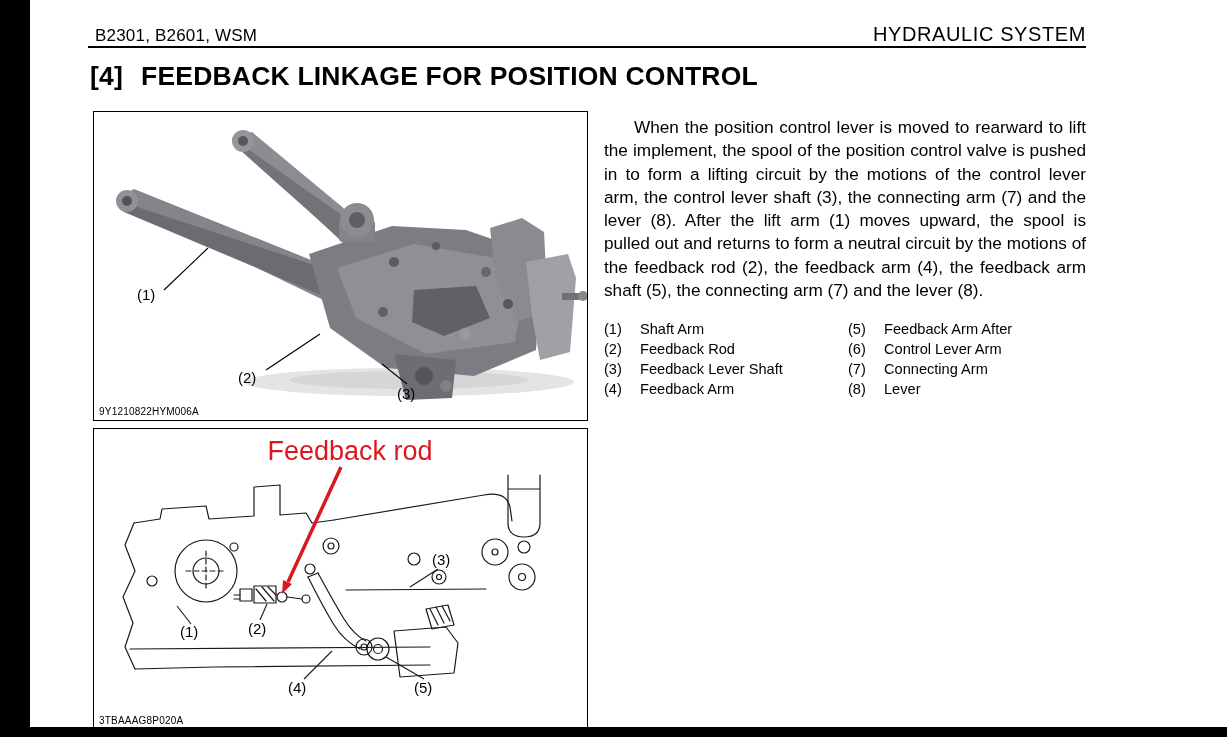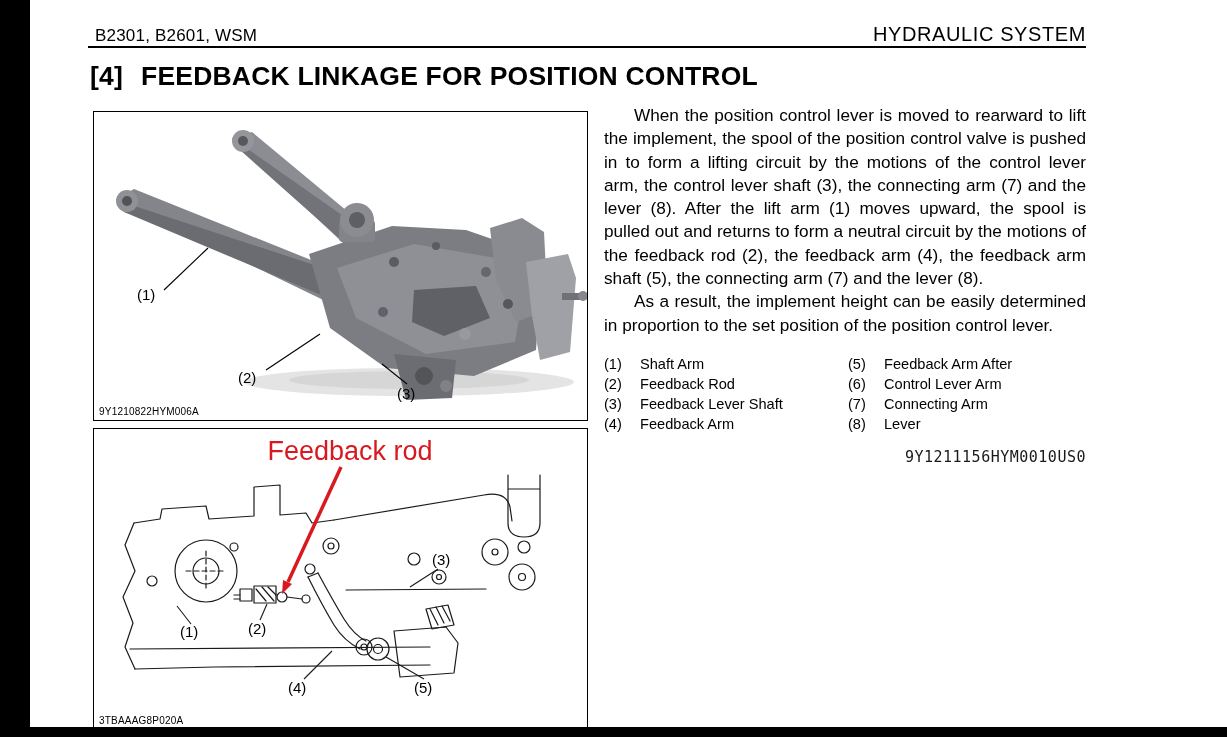--- a/index.html
+++ b/index.html
@@ -23,21 +23,21 @@
     display: flex; gap: 18px; align-items: baseline;
     font-weight: bold; font-size: 26.5px; letter-spacing: .2px; white-space: nowrap;
   }
 
   .figure { position: absolute; background: #fff; border: 1px solid #000; }
   .fig-photo   { left: 93px; top: 111px; width: 495px; height: 310px; }
   .fig-diagram { left: 93px; top: 428px; width: 495px; height: 302px; }
   .figure svg { position: absolute; left: 0; top: 0; width: 100%; height: 100%; }
   .fig-caption { position: absolute; left: 5px; bottom: 3px; font-size: 10px; letter-spacing: .2px; background: rgba(255,255,255,.85); padding-right: 4px; }
 
-  .text-col { position: absolute; left: 604px; top: 104px; width: 482px; }
+  .text-col { position: absolute; left: 604px; top: 116px; width: 482px; }
   .text-col p { font-size: 17.2px; line-height: 23.3px; text-align: justify; text-indent: 30px; }
 
   .legend { display: flex; margin-top: 17px; font-size: 14.6px; line-height: 20px; }
   .legend-col { display: flex; flex-direction: column; }
   .legend-col.c1 { width: 244px; }
   .legend-row { display: flex; }
   .legend-num { width: 36px; flex: 0 0 36px; }
 
   .ref-code {
     margin-top: 14px; text-align: right;
@@ -199,21 +199,20 @@
         <text x="256" y="31" text-anchor="middle" class="red-note" fill="#d91920">Feedback rod</text>
         <line x1="247" y1="38" x2="194" y2="153" stroke-width="3.5" stroke="#d91920"></line>
         <polygon points="188,165 189,151 198,155" fill="#d91920"></polygon>
       </g>
     </svg>
     <div class="fig-caption">3TBAAAG8P020A</div>
   </div>
 
   <div class="text-col">
     <p>When the position control lever is moved to rearward to lift the implement, the spool of the position control valve is pushed in to form a lifting circuit by the motions of the control lever arm, the control lever shaft (3), the connecting arm (7) and the lever (8). After the lift arm (1) moves upward, the spool is pulled out and returns to form a neutral circuit by the motions of the feedback rod (2), the feedback arm (4), the feedback arm shaft (5), the connecting arm (7) and the lever (8).</p>
-    <p>As a result, the implement height can be easily determined in proportion to the set position of the position control lever.</p>
 
     <div class="legend">
       <div class="legend-col c1">
         <div class="legend-row">
           <span class="legend-num">(1)</span>
           <span>Shaft Arm</span>
         </div>
         <div class="legend-row">
           <span class="legend-num">(2)</span>
           <span>Feedback Rod</span>
@@ -240,16 +239,15 @@
           <span class="legend-num">(7)</span>
           <span>Connecting Arm</span>
         </div>
         <div class="legend-row">
           <span class="legend-num">(8)</span>
           <span>Lever</span>
         </div>
       </div>
     </div>
 
-    <div class="ref-code">9Y1211156HYM0010US0</div>
   </div>
 
 </div>
 
 </body></html>

